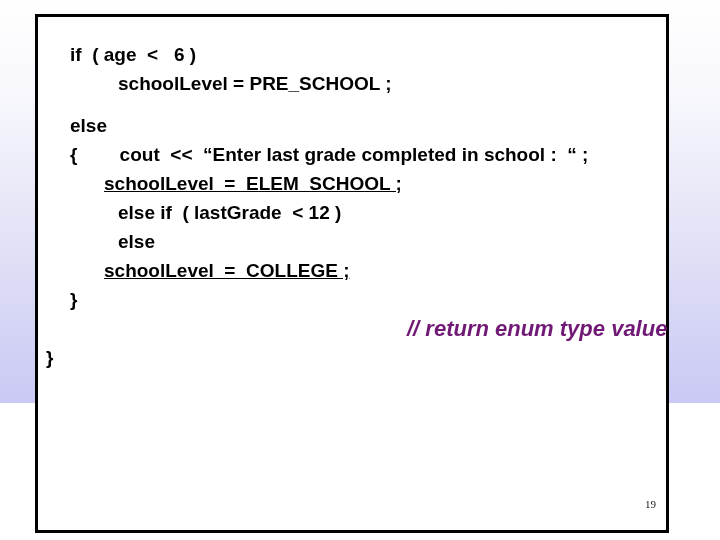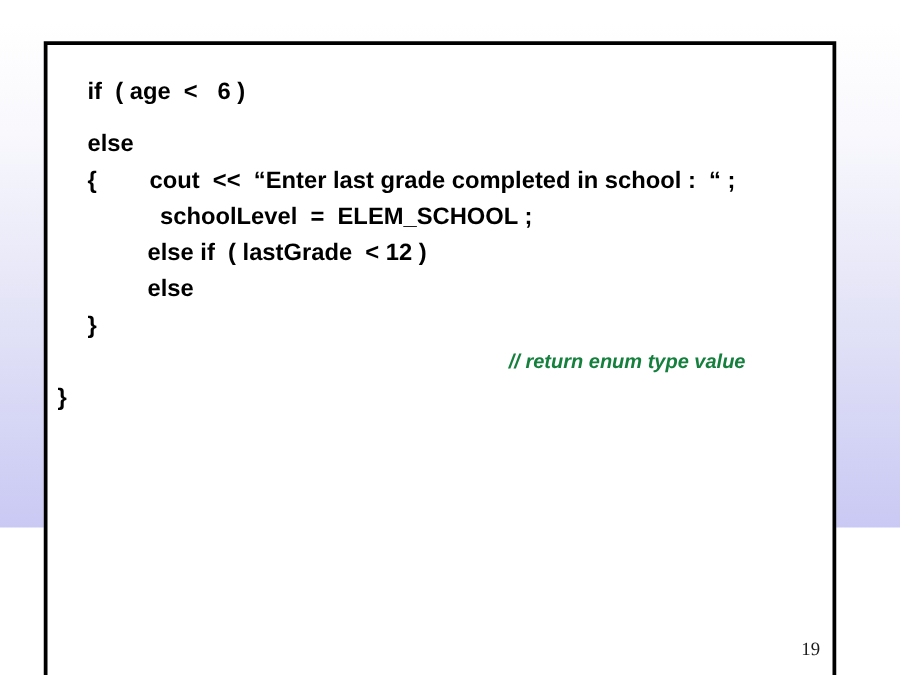--- a/index.html
+++ b/index.html
@@ -8,21 +8,20 @@
     width: 720px;
     height: 540px;
     overflow: hidden;
     font-family: "Liberation Sans", "DejaVu Sans", sans-serif;
   }
   .slide {
     position: relative;
     width: 720px;
     height: 403px;
     background: linear-gradient(180deg, #ffffff 0%, #f8f8fd 22%, #e3e3f7 58%, #c9c9f4 100%);
-    margin-top: 19px;
   }
   .code-box {
     position: absolute;
     left: 35px;
     top: 14px;
     width: 634px;
     height: 519px;
     box-sizing: border-box;
     background: #ffffff;
     border: 3px solid #000000;
@@ -35,56 +34,58 @@
     height: 29px;
     line-height: 29px;
     font-size: 19px;
     font-weight: bold;
     color: #000000;
     white-space: pre;
   }
   .i0 { padding-left: 8px; }
   .i1 { padding-left: 32px; }
   .i2 { padding-left: 80px; }
-  .i3 { padding-left: 90px; }
+  .i3 { padding-left: 66px; text-decoration: underline; }
   .spacer { height: 13px; }
   .return-line { position: relative; }
   .comment {
     position: absolute;
     left: 369px;
     top: 0;
-    color: #15803d;
+    color: #701a75;
     font-style: italic;
     font-weight: bold;
-    font-size: 16px;
+    font-size: 22px;
     white-space: pre;
   }
   .page-number {
     position: absolute;
     right: 10px;
     bottom: 20px;
     font-family: "Liberation Serif", "DejaVu Serif", serif;
-    font-size: 15px;
+    font-size: 11px;
     font-weight: normal;
     color: #1a1a1a;
   }
 </style>
 </head>
 <body>
 
 <div class="slide">
   <div class="code-box">
     <div class="code">
       <div class="ln i1">if  ( age  &lt;   6 )</div>
+      <div class="ln i2">schoolLevel = PRE_SCHOOL ;</div>
       <div class="spacer"></div>
       <div class="ln i1">else</div>
       <div class="ln i1">{        cout  &lt;&lt;  “Enter last grade completed in school :  “ ;</div>
       <div class="ln i3">schoolLevel  =  ELEM_SCHOOL ;</div>
       <div class="ln i2">else if  ( lastGrade  &lt; 12 )</div>
       <div class="ln i2">else</div>
+      <div class="ln i3">schoolLevel  =  COLLEGE ;</div>
       <div class="ln i1">}</div>
       <div class="ln i1 return-line">
         <span class="comment">// return enum type value</span>
       </div>
       <div class="ln i0">}</div>
     </div>
     <div class="page-number">19</div>
   </div>
 </div>
 

